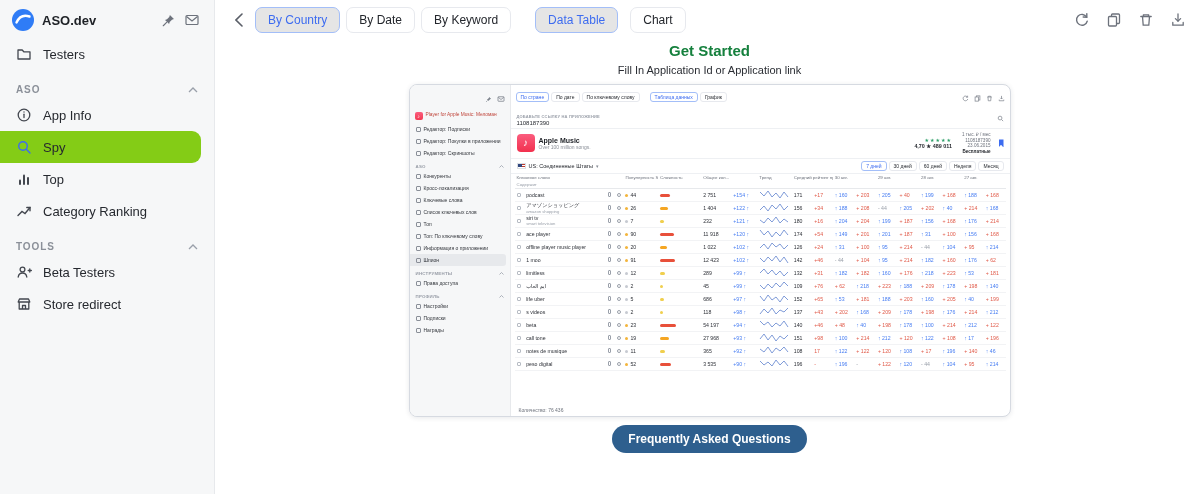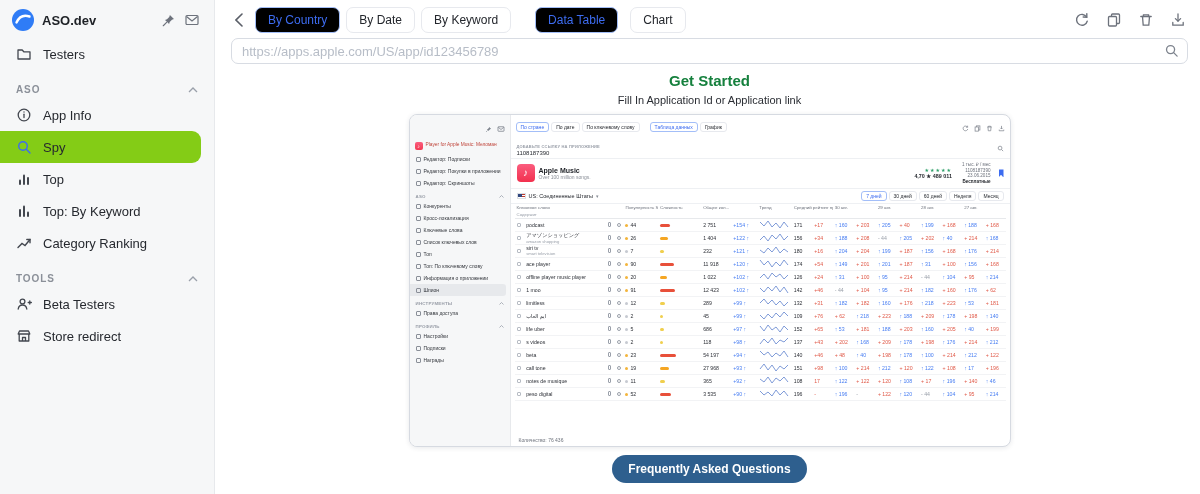--- a/index.html
+++ b/index.html
@@ -15,21 +15,21 @@
   .sb-item .ic{display:inline-flex;color:#43474f;}
   .sb-item.active{background:#84cc16;border-radius:0 9px 9px 0;margin-right:13px;}
   .sb-item.active .ic{color:#3d6cf0;}
   .section-label{display:flex;align-items:center;justify-content:space-between;padding:14px 16px 4px;font-size:10px;font-weight:bold;letter-spacing:.09em;color:#8b9099;}
 
   
   .main{flex:1;display:flex;flex-direction:column;padding:6px 12px 0 16px;min-width:0;}
   .topbar{display:flex;align-items:center;gap:8px;height:28px;}
   .back{color:#5a5f68;background:none;border:none;padding:0 4px;display:flex;cursor:pointer;}
   .chip{border:1px solid #e7e9ee;border-radius:7px;background:#fff;padding:5px 12px;font-size:12px;color:#23262c;cursor:pointer;font-family:inherit;white-space:nowrap;}
-  .chip.active{border-color:#a3bef8;color:#3d6cf0;background:#000000;}
+  .chip.active{border-color:#a3bef8;color:#3d6cf0;background:#e5e5e5;}
   .grp-gap{width:8px;}
   .top-icons{margin-left:auto;display:flex;gap:16px;align-items:center;color:#7d838d;padding-right:2px;}
   .addlink-row{display:flex;align-items:center;justify-content:space-between;margin-top:5px;height:16px;}
   .addlink-label{font-size:10px;font-weight:bold;letter-spacing:.07em;color:#959aa4;}
   .input-row{position:relative;margin-top:4px;}
   .link-input{width:100%;height:26px;border:1px solid #d8dce3;border-radius:7px;padding:0 32px 0 10px;font-size:13px;color:#333;background:#fff;font-family:inherit;}
   .link-input::placeholder{color:#b7bdc7;}
   .input-search{position:absolute;right:9px;top:5px;color:#7d838d;}
 
   .center{display:flex;flex-direction:column;align-items:center;margin-top:8px;}
@@ -161,30 +161,20 @@
     </div>
     <div class="sb-item">
       <span class="ic">
         <svg width="16" height="16" viewBox="0 0 16 16" stroke="currentColor" stroke-width="2" stroke-linecap="round">
             <path d="M4 13V9.5"></path>
             <path d="M8 13V4.5"></path>
             <path d="M12 13V7"></path>
           </svg>
       </span>
       <span>Top</span>
-    </div>
-    <div class="sb-item">
-      <span class="ic">
-        <svg width="16" height="16" viewBox="0 0 16 16" stroke="currentColor" stroke-width="2" stroke-linecap="round">
-            <path d="M4 13V7"></path>
-            <path d="M8 13V3.5"></path>
-            <path d="M12 13V9.5"></path>
-          </svg>
-      </span>
-      <span>Top: By Keyword</span>
     </div>
     <div class="sb-item">
       <span class="ic">
         <svg width="16" height="16" viewBox="0 0 16 16" fill="none" stroke="currentColor" stroke-width="1.4" stroke-linecap="round">
             <polyline points="2,12.5 6,8.5 9,10.5 14,4.5"></polyline>
             <polyline points="10.8,4.5 14,4.5 14,7.7"></polyline>
           </svg>
       </span>
       <span>Category Ranking</span>
     </div>
@@ -261,29 +251,20 @@
           <svg width="16" height="16" viewBox="0 0 16 16" fill="none" stroke="currentColor" stroke-width="1.3" stroke-linecap="round">
               <path d="M8 2v7"></path>
               <polyline points="5.4,6.6 8,9.2 10.6,6.6"></polyline>
               <path d="M2.8 10.5v2.7h10.4v-2.7"></path>
             </svg>
         </button>
       </div>
     </div>
 
 
-    <div class="input-row">
-      <input class="link-input" value="" placeholder="https://apps.apple.com/US/app/id123456789" style="">
-      <span class="input-search">
-        <svg width="15" height="15" viewBox="0 0 16 16" fill="none" stroke="currentColor" stroke-width="1.4" stroke-linecap="round">
-            <circle cx="7" cy="7" r="4.3"></circle>
-            <path d="M10.3 10.3L14 14"></path>
-          </svg>
-      </span>
-    </div>
 
     <div class="center">
       <h1 class="gs-title">Get Started</h1>
       <p class="gs-sub">Fill In Application Id or Application link</p>
 
       <div class="preview-card">
         <div class="mini-sidebar">
           <div class="mini-sb-header">
             <span><svg width="7" height="7" viewBox="0 0 16 16">
                   <path d="M9.5 2.2l4.3 4.3-2.1.7-2.4 2.4-.7 2.1-4.3-4.3 2.1-.7 2.4-2.4z" fill="currentColor"></path>

